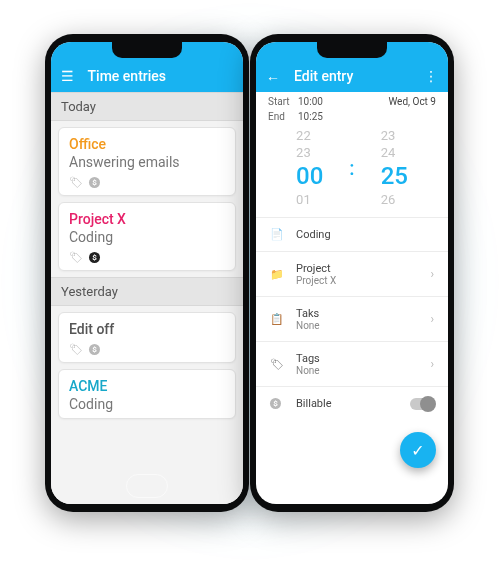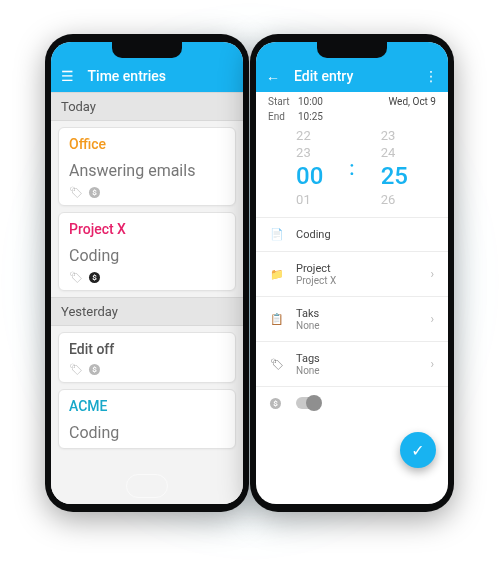--- a/index.html
+++ b/index.html
@@ -95,21 +95,21 @@
   .card {
     background: #fff;
     margin: 6px 7px;
     border-radius: 6px;
     border: 1px solid #e2e2e2;
     padding: 8px 10px 6px;
     font-size: 11px;
     box-shadow: 0 1px 2px rgba(0,0,0,0.04);
   }
   .card .proj { font-size: 14px; font-weight: 500; }
-  .card .sub { color: #777; font-size: 16px; margin-top: 9px; }
+  .card .sub { color: #777; font-size: 14px; margin-top: 2px; }
   .meta-row { display: flex; gap: 6px; margin-top: 6px; align-items: center; }
   .meta-row .mini-icon { font-size: 11px; color: #b8b8b8; }
   .dollar {
     display: inline-flex; width: 11px; height: 11px; border-radius: 50%;
     align-items: center; justify-content: center; font-size: 8px; font-weight: bold;
   }
   .dollar.off { background: #b8b8b8; color: #fff; }
   .dollar.on  { background: #222; color: #fff; }
   .subline-row {
     background: #fff;
@@ -287,20 +287,23 @@
           <div class="t1">Tags</div>
           <div class="t2">None</div>
         </div>
         <span class="chev">›</span>
       </div>
 
       <div class="list-row">
         <span class="ri">
             <span class="dollar off">$</span>
           </span>
+        <div class="body">
+            <div class="t1">Billable</div>
+          </div>
         <span class="toggle"></span>
       </div>
 
       <div class="fab">
         <span>✓</span>
       </div>
     </div>
     <div class="home-pill"></div>
   </div>
 </div>

